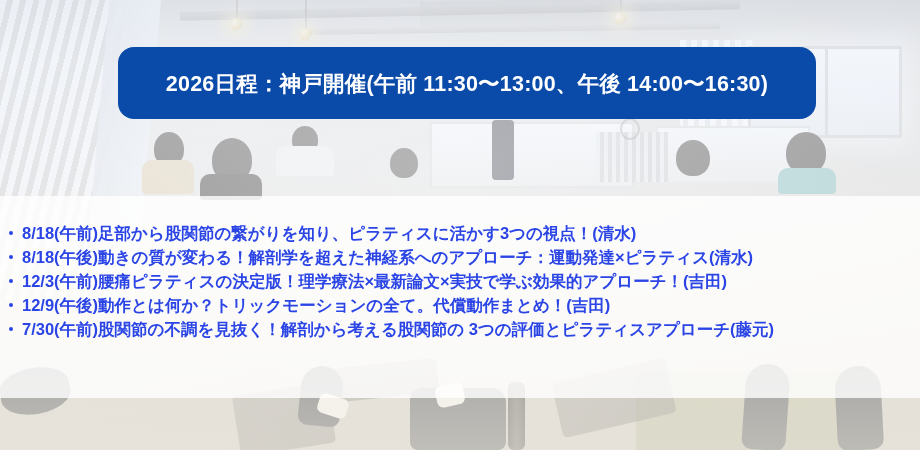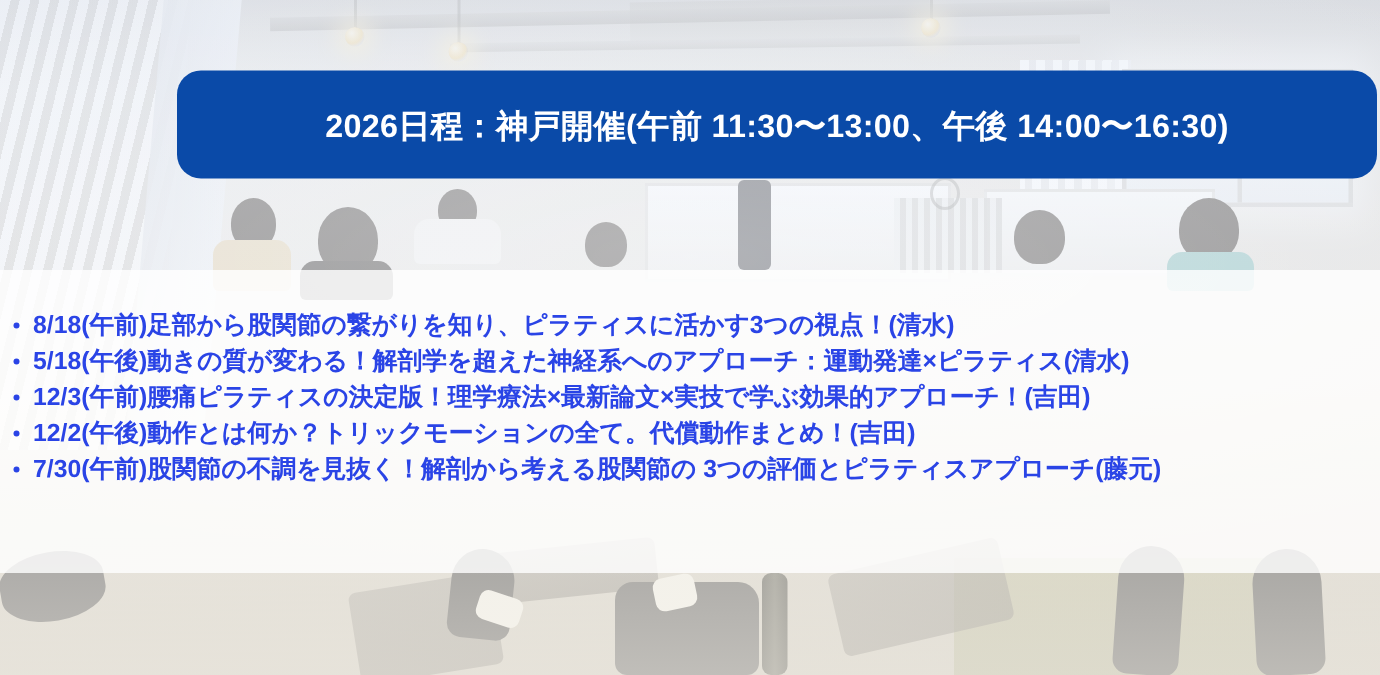--- a/index.html
+++ b/index.html
@@ -118,41 +118,41 @@
   .haze {
     position: absolute; inset: 0;
     background: radial-gradient(120% 70% at 50% 38%, rgba(255,255,255,.30), rgba(255,255,255,0) 70%);
   }
 
   
   .banner {
     position: absolute;
     left: 118px;
     top: 47px;
-    width: 800px;
+    width: 698px;
     height: 72px;
     background: #0a4aa8;
     border-radius: 16px;
     display: flex;
     align-items: center;
     justify-content: center;
   }
   .banner-text {
     color: #ffffff;
     font-size: 21.5px;
     font-weight: bold;
     letter-spacing: .2px;
     white-space: nowrap;
   }
 
   
   .list-panel {
     position: absolute;
     left: 0;
-    top: 180px;
+    top: 196px;
     width: 920px;
     height: 202px;
     background: rgba(255,255,255,.80);
   }
   .list {
     margin: 0;
     padding: 25px 0 0 0;
     list-style: none;
   }
   .list li {
@@ -239,20 +239,20 @@
     <div class="haze"></div>
   </div>
 
   <div class="banner">
     <span class="banner-text">2026日程：神戸開催(午前 11:30〜13:00、午後 14:00〜16:30)</span>
   </div>
 
   <div class="list-panel">
     <ul class="list">
       <li>8/18(午前)足部から股関節の繋がりを知り、ピラティスに活かす3つの視点！(清水)</li>
-      <li>5/18(午後)動きの質が変わる！解剖学を超えた神経系へのアプローチ：運動発達×ピラティス(清水)</li>
+      <li>8/18(午後)動きの質が変わる！解剖学を超えた神経系へのアプローチ：運動発達×ピラティス(清水)</li>
       <li>12/3(午前)腰痛ピラティスの決定版！理学療法×最新論文×実技で学ぶ効果的アプローチ！(吉田)</li>
-      <li>12/2(午後)動作とは何か？トリックモーションの全て。代償動作まとめ！(吉田)</li>
+      <li>12/9(午後)動作とは何か？トリックモーションの全て。代償動作まとめ！(吉田)</li>
       <li>7/30(午前)股関節の不調を見抜く！解剖から考える股関節の 3つの評価とピラティスアプローチ(藤元)</li>
     </ul>
   </div>
 
 </div>
 
 </body></html>

